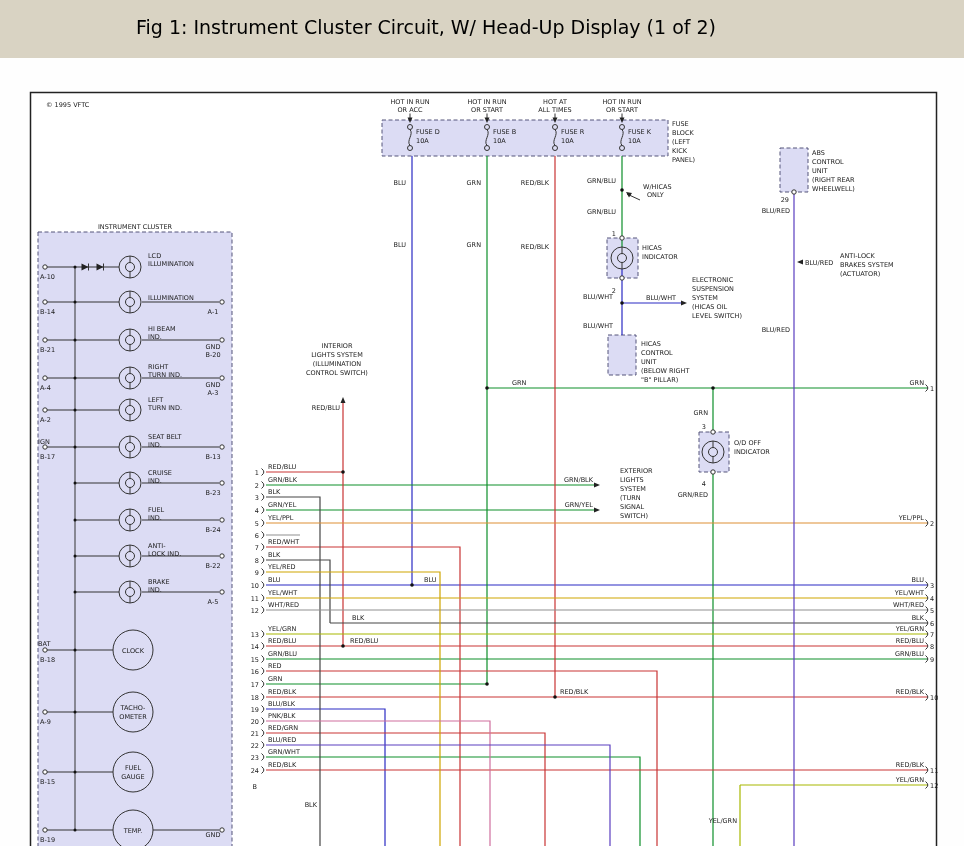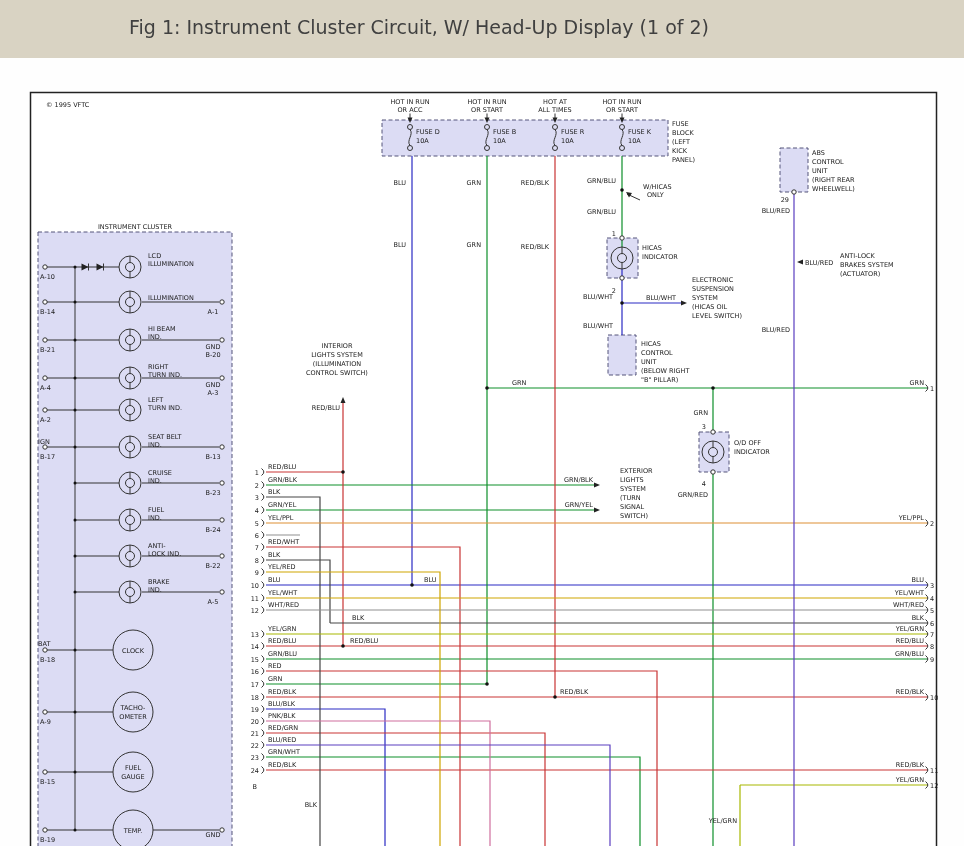--- a/index.html
+++ b/index.html
@@ -1,19 +1,19 @@
 <!DOCTYPE html>
 <html><head>
 <meta charset="utf-8">
 <style>
   html,body{margin:0;padding:0}
   body{width:964px;height:846px;position:relative;background:#fefefe;overflow:hidden;
        font-family:"DejaVu Sans",sans-serif}
   .titlebar{position:absolute;left:0;top:0;width:964px;height:58px;background:#d9d3c3}
-  .title{position:absolute;left:129px;top:16px;font-size:19px;color:#404040;white-space:nowrap}
+  .title{position:absolute;left:136px;top:16px;font-size:19px;color:#000000;white-space:nowrap}
   svg{position:absolute;left:0;top:0}
   svg text{font-size:6.5px;fill:#1a1a1a}
   .tc{text-anchor:middle}
   .te{text-anchor:end}
   .wire{fill:none;stroke-width:1.2}
   .cw{stroke:#333;stroke-width:1;fill:none}
   .bump{stroke:#333;stroke-width:1;fill:#fff}
   .dashbox{fill:#dcdcf4;stroke:#55557a;stroke-width:1;stroke-dasharray:4 2.5}
   .dot{fill:#111;stroke:none}
   .arr{fill:#222;stroke:none}

